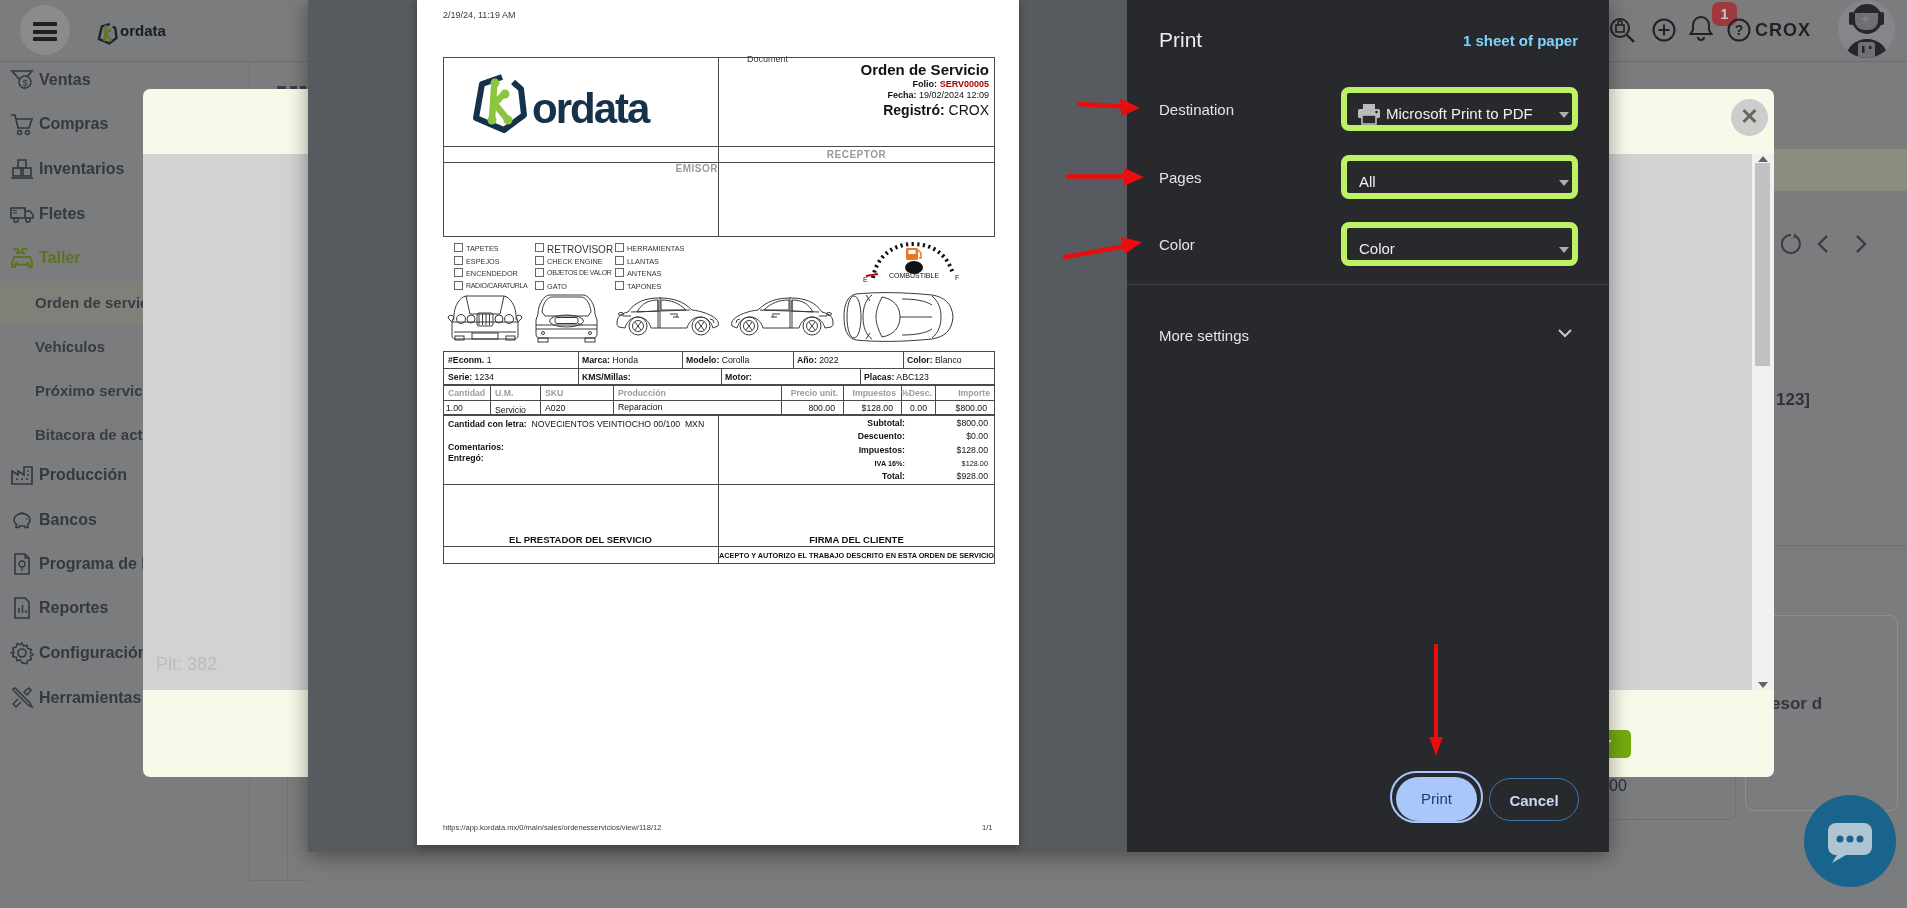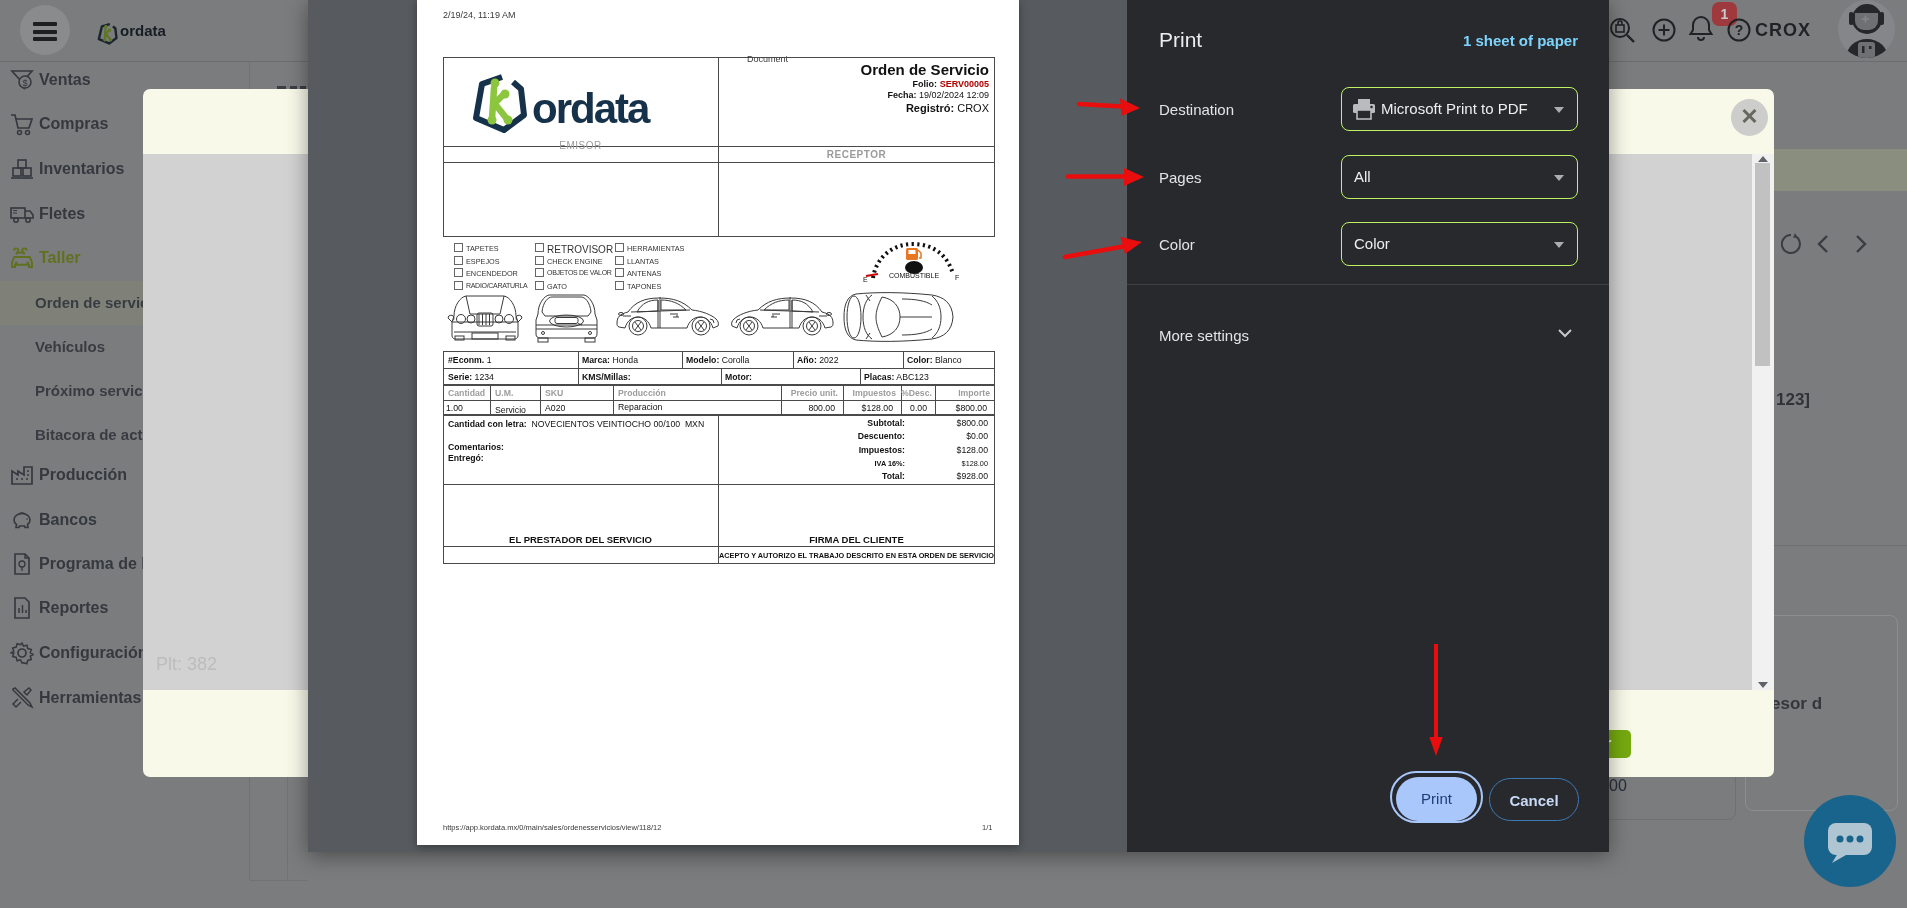--- a/index.html
+++ b/index.html
@@ -15,21 +15,21 @@
   #modal { position:absolute; left:143px; top:89px; width:1631px; height:688px; background:#F8F9E9; border-radius:7px; }
   #pvarea { position:absolute; left:0px; top:65px; width:1609px; height:536px; background:#D2D2D2; }
   #pvscroll { position:absolute; left:1609px; top:65px; width:22px; height:536px; background:#F1F1F1; }
   #pvthumb { position:absolute; left:3px; top:9px; width:15px; height:203px; background:#C1C1C1; }
   #closebtn { position:absolute; left:1588px; top:10px; width:37px; height:37px; border-radius:50%; background:#CDCDCB; color:#66675E; font-size:22px; font-weight:bold; text-align:center; line-height:36px; }
   #greenbtn { position:absolute; left:1417px; top:641px; width:71px; height:28px; background:#76AA10; border-radius:5px; color:#fff; font-size:14px; font-weight:bold; }
   #backdrop { position:absolute; left:308px; top:0; width:1301px; height:852px; background:#575A5E; box-shadow:0 4px 20px rgba(0,0,0,0.4); }
   #sheet { position:absolute; left:109px; top:0; width:602px; height:845px; background:#fff; box-shadow:0 2px 8px rgba(0,0,0,0.35); font-family:"Liberation Sans", sans-serif; }
   #panel { position:absolute; left:819px; top:0; width:482px; height:852px; background:#27292D; }
   .plabel { position:absolute; left:32px; font-size:15px; color:#E2E4E6; }
-  .pselect { position:absolute; left:214px; width:237px; height:44px; border:1px solid #bef264; border-radius:8px; color:#EFEFEF; font-size:15px; }
+  .pselect { position:absolute; left:214px; width:237px; height:44px; border:6px solid #bef264; border-radius:8px; color:#EFEFEF; font-size:15px; }
   .caret { position:absolute; width:0; height:0; border-left:5px solid transparent; border-right:5px solid transparent; border-top:6px solid #ABADB0; }
   #arrows { position:absolute; inset:0; pointer-events:none; z-index:40; }
 </style>
 </head>
 <body>
 <div id="app">
   <div id="topbar">
     <div class="abs" style="left:20px;top:5px;width:50px;height:50px;border-radius:50%;background:#8A8B8D;"></div>
     <div class="abs" style="left:33px;top:22px;width:24px;height:4px;background:#1E1F21;border-radius:1px;"></div>
     <div class="abs" style="left:33px;top:29.5px;width:24px;height:4px;background:#1E1F21;border-radius:1px;"></div>
@@ -195,36 +195,36 @@
     </div>
 </div>
 <div id="backdrop">
   <div id="sheet">
     <div class="abs" style="left:26px;top:10px;font-size:9px;color:#3a3a3a;">2/19/24, 11:19 AM</div>
     <div class="abs" style="left:330px;top:10px;font-size:9px;color:#3a3a3a;margin-top:44px;">Document</div>
 
     <div class="abs" style="left:26px;top:57px;width:552px;height:180px;border:1px solid #4a4a4a;"></div>
     <div class="abs" style="left:301px;top:57px;width:1px;height:180px;background:#4a4a4a;"></div>
     <div class="abs" style="left:26px;top:146px;width:552px;height:17px;border-top:1px solid #4a4a4a;border-bottom:1px solid #4a4a4a;"></div>
-    <div class="abs" style="left:26px;top:140px;width:275px;text-align:center;font-size:10px;font-weight:normal;color:#9B9B9B;letter-spacing:0.5px;">EMISOR</div>
+    <div class="abs" style="left:26px;top:163px;width:275px;text-align:right;font-size:10px;font-weight:bold;color:#9B9B9B;letter-spacing:0.5px;">EMISOR</div>
     <div class="abs" style="left:301px;top:149px;width:277px;text-align:center;font-size:10px;font-weight:bold;color:#9B9B9B;letter-spacing:0.5px;">RECEPTOR</div>
 
     <svg class="abs" style="left:51px;top:74px;" width="186" height="60" viewBox="0 0 186 60">
       <path d="M34 3 L14 10 L8 44 L36 56 L56 41 L53 15 L45 8" fill="none" stroke="#16324A" stroke-width="6" stroke-linejoin="round"></path>
       <path d="M26 14 L24 45 M25 31 L36 20 M27 30 L39 45" fill="none" stroke="#8CC63E" stroke-width="6.5" stroke-linecap="round"></path>
       <circle cx="27" cy="9" r="4.5" fill="#8CC63E"></circle>
       <circle cx="37" cy="20" r="4.5" fill="#8CC63E"></circle>
       <circle cx="24" cy="46" r="4.5" fill="#8CC63E"></circle>
       <circle cx="40" cy="46" r="4.5" fill="#8CC63E"></circle>
       <text x="64" y="49" font-family="Liberation Sans" font-size="42" font-weight="bold" fill="#16324A" letter-spacing="-2">ordata</text>
     </svg>
     <div class="abs" style="left:302px;top:61px;width:270px;text-align:right;font-size:15px;font-weight:bold;color:#111;">Orden de Servicio</div>
     <div class="abs" style="left:302px;top:79px;width:270px;text-align:right;font-size:9px;color:#111;"><b>Folio:</b> <b style="color:#B00000;">SERV00005</b></div>
     <div class="abs" style="left:302px;top:90px;width:270px;text-align:right;font-size:9px;color:#111;"><b>Fecha:</b> 19/02/2024 12:09</div>
-    <div class="abs" style="left:302px;top:102px;width:270px;text-align:right;font-size:11px;color:#111;"><b>Registró:</b> CROX</div>
+    <div class="abs" style="left:302px;top:102px;width:270px;text-align:right;font-size:14px;color:#111;"><b>Registró:</b> CROX</div>
 
 
     <div class="abs" style="left:37px;top:243px;width:9px;height:9px;border:1px solid #666;"></div>
       <div class="abs" style="left:49px;top:244px;font-size:7.3px;color:#333;">TAPETES</div>
     <div class="abs" style="left:37px;top:256px;width:9px;height:9px;border:1px solid #666;"></div>
       <div class="abs" style="left:49px;top:257px;font-size:7.3px;color:#333;">ESPEJOS</div>
     <div class="abs" style="left:37px;top:268px;width:9px;height:9px;border:1px solid #666;"></div>
       <div class="abs" style="left:49px;top:269px;font-size:7.3px;color:#333;">ENCENDEDOR</div>
     <div class="abs" style="left:37px;top:281px;width:9px;height:9px;border:1px solid #666;"></div>
       <div class="abs" style="left:49px;top:282px;font-size:7px;color:#333;letter-spacing:-0.3px;">RADIO/CARATURLA</div>

